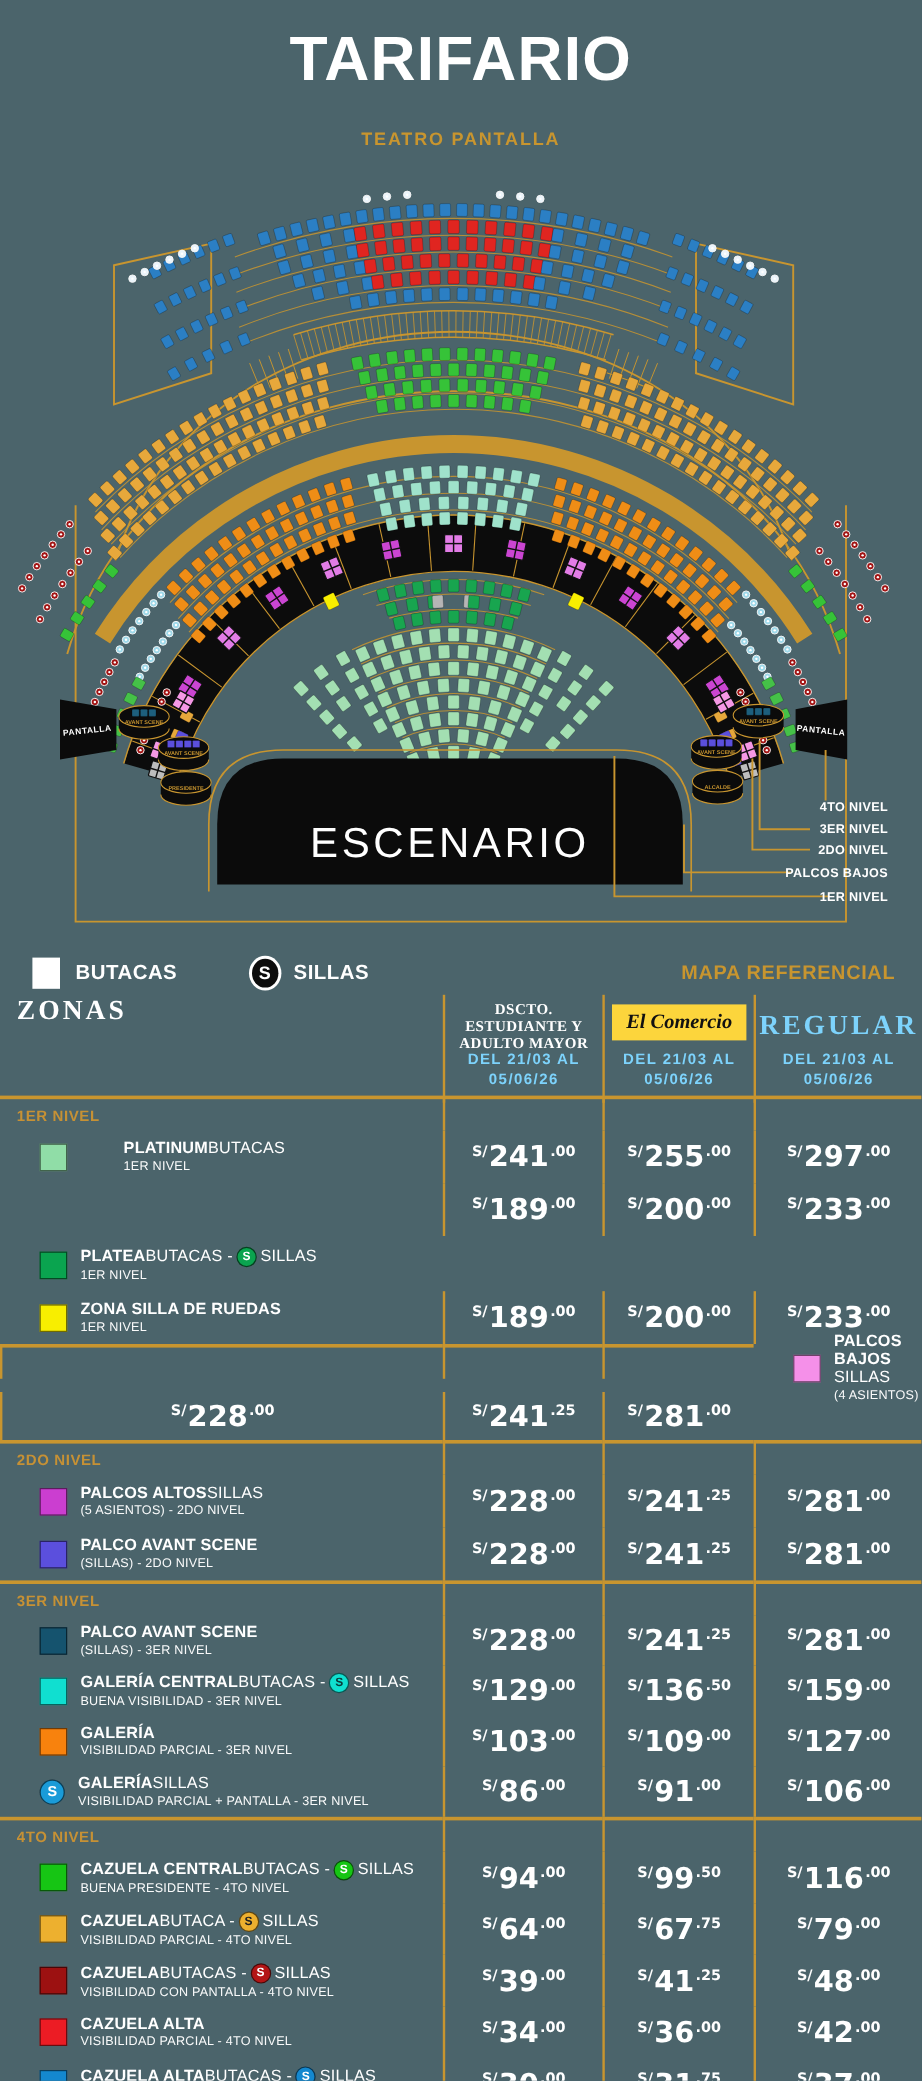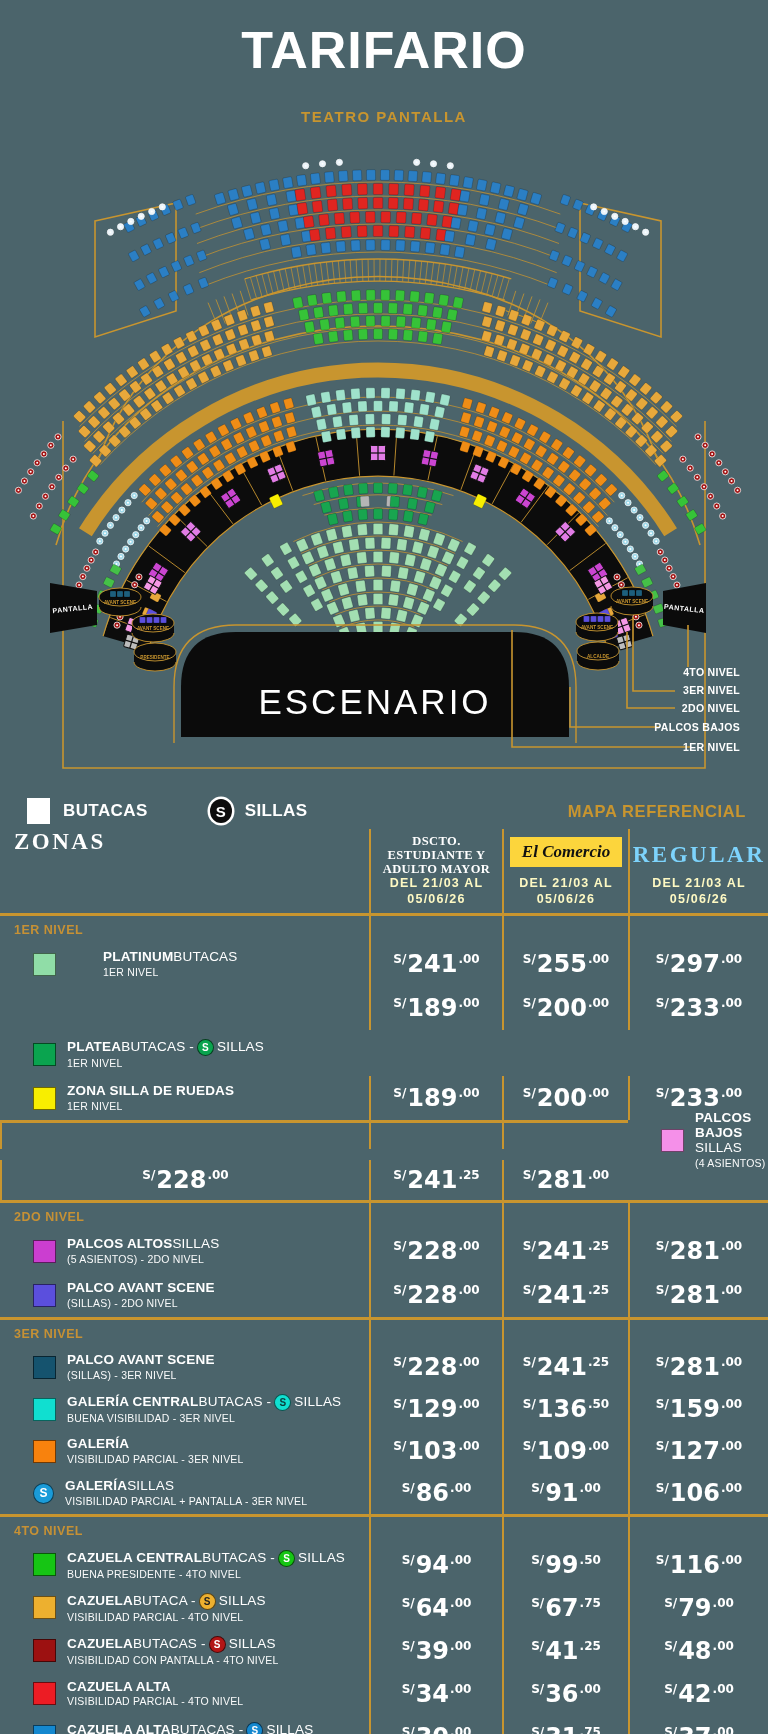--- a/index.html
+++ b/index.html
@@ -32,21 +32,21 @@
   .thead{height:84px;}
   .thead .zcell{display:flex;align-items:flex-start;padding:0 0 10px 14px;}
   .zonas{color:#fff;font-family:"Liberation Serif",serif;font-weight:bold;font-size:23px;letter-spacing:2.5px;}
   .hcol{display:flex;flex-direction:column;align-items:center;justify-content:flex-start;padding-top:5px;}
   .hcol .tlines{color:#fff;font-family:"Liberation Serif",serif;font-weight:bold;font-size:12.5px;
         line-height:1.12;text-align:center;letter-spacing:.4px;}
   .hcol .big{color:#7dd3fc;font-family:"Liberation Serif",serif;font-weight:bold;font-size:23px;
         letter-spacing:2.5px;margin-top:8px;}
   .hcol .logo{background:#fcd53c;color:#111;padding:5px 12px;margin-top:3px;
         font-family:"Liberation Serif",serif;font-weight:bold;font-style:italic;font-size:17px;}
-  .hcol .dates{color:#fef9c3;font-weight:bold;font-size:12.5px;letter-spacing:1.2px;text-align:center;
+  .hcol .dates{color:#7dd3fc;font-weight:bold;font-size:12.5px;letter-spacing:1.2px;text-align:center;
         line-height:1.25;margin-top:auto;margin-bottom:12px;width:116px;}
   .hline{border-bottom:3px solid #c8952f;}
   .section{border-top:0;}
   .seclabel{color:#c69135;font-weight:bold;font-size:12.5px;letter-spacing:.5px;
         padding:7px 0 0 14px;}
   .zrow-cell{display:flex;align-items:center;padding-left:33px;}
   .swatch{width:21px;height:21px;flex:0 0 21px;border:1px solid rgba(0,0,0,.55);}
   .swbadge{width:19px;height:19px;flex:0 0 19px;border-radius:50%;display:flex;align-items:center;
         justify-content:center;font-weight:bold;font-size:12px;border:1.5px solid rgba(0,0,0,.6);}
   .ztext{margin-left:11px;color:#fff;}

